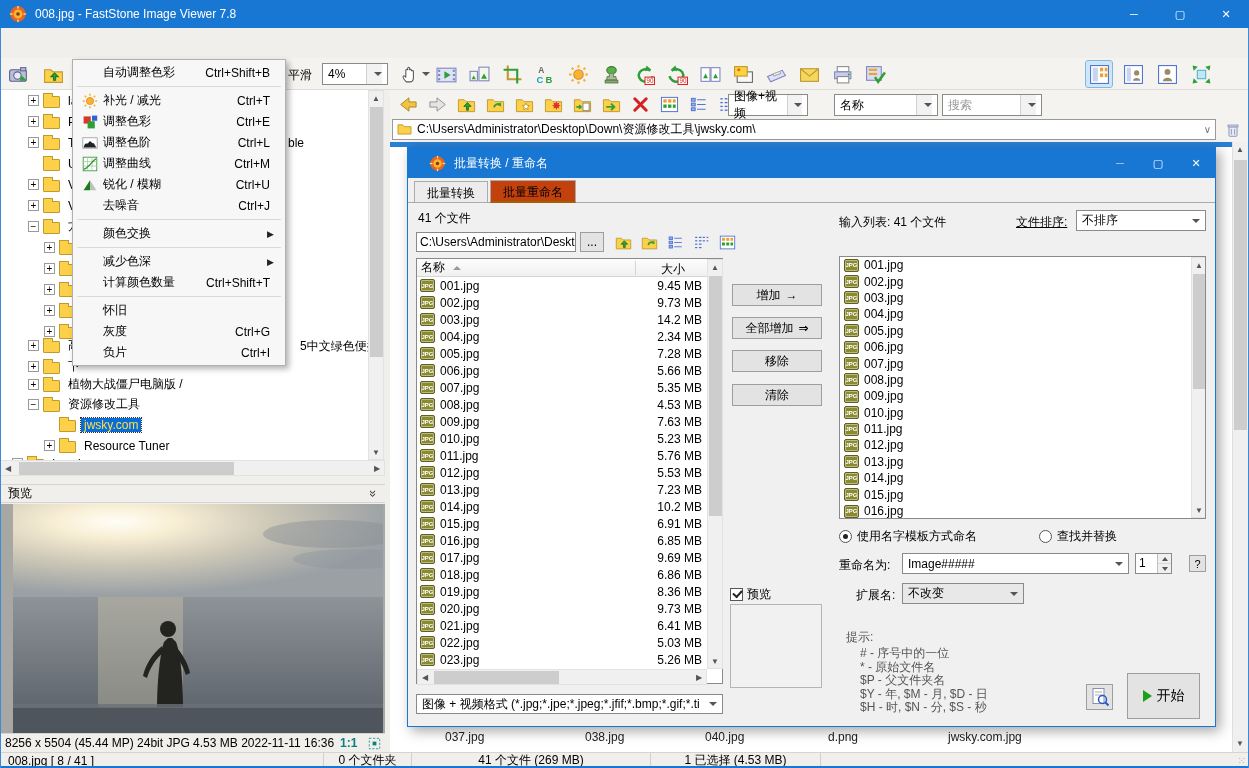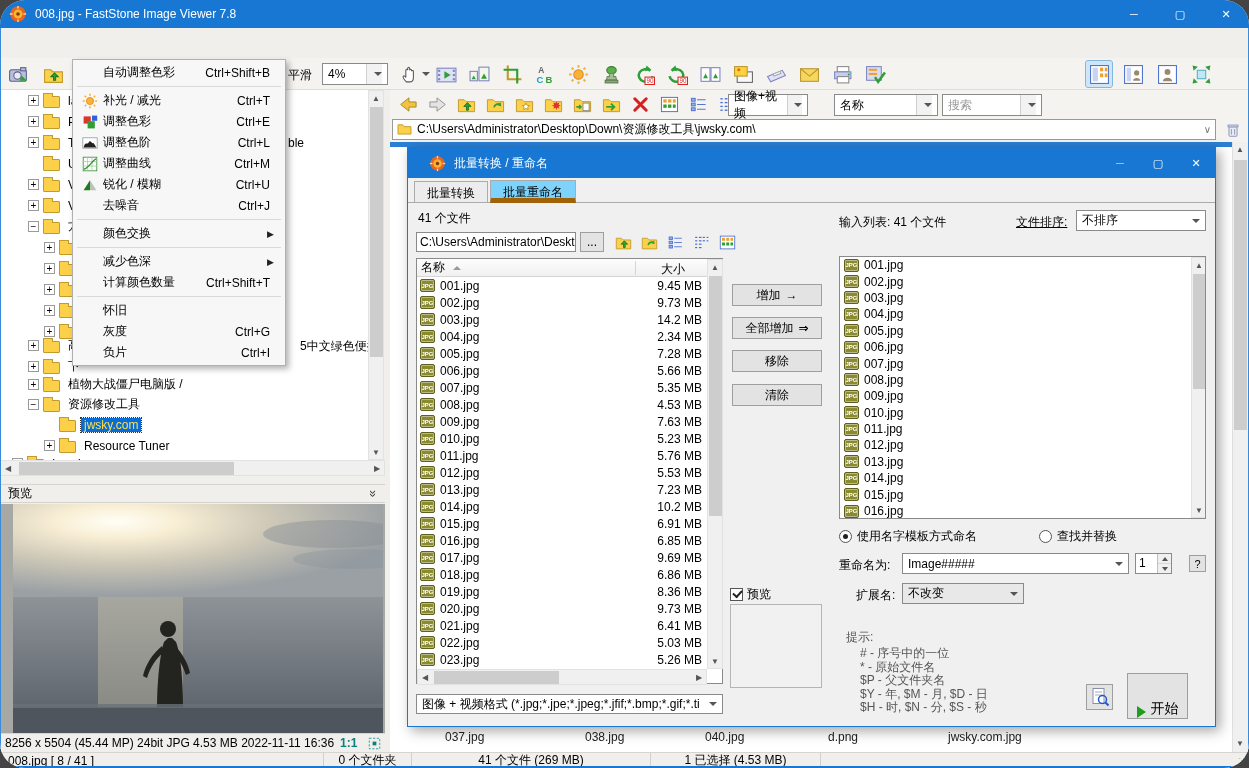--- a/index.html
+++ b/index.html
@@ -1,17 +1,17 @@
 <!DOCTYPE html>
 <html><head>
 <meta charset="utf-8">
 <style>
   html,body{margin:0;padding:0;background:#444;}
   *{box-sizing:border-box;font-family:"Liberation Sans","DejaVu Sans",sans-serif;}
-  #screen{position:relative;width:1249px;height:768px;background:#f0efec;overflow:hidden;font-size:12px;color:#000;border-radius:25px;}
+  #screen{position:relative;width:1249px;height:768px;background:#f0efec;overflow:hidden;font-size:12px;color:#000;}
   
   #titlebar{position:absolute;left:0;top:0;width:1249px;height:28px;background:#1777d2;display:flex;align-items:center;color:#fff;}
   #app-icon{width:18px;height:18px;margin:0 8px 0 9px;display:inline-flex;}
   #title-text{font-size:12px;}
   #win-controls{margin-left:auto;display:flex;height:28px;}
   .winbtn{width:46px;height:28px;display:flex;align-items:center;justify-content:center;font-size:11px;color:#fff;}
   
   #menubar{position:absolute;left:0;top:28px;width:1249px;height:30px;background:#f7f6f4;display:flex;align-items:center;padding-left:4px;border-bottom:1px solid #e3e2df;}
   .menu-item{padding:4px 10px;margin:0 1px;}
   .menu-item.active{background:#c8e0f6;outline:1px solid #90bde4;}
@@ -87,21 +87,21 @@
   #bottomline{position:absolute;left:0;top:766px;width:1249px;height:2px;background:#1777d2;}
   .edge{position:absolute;top:28px;width:1px;height:740px;background:#3a8ada;}
   
   #dialog{position:absolute;left:407px;top:147px;width:809px;height:580px;background:#f0f0f0;border:1px solid #1777d2;box-shadow:4px 4px 12px rgba(0,0,0,.35);}
   #dlg-title{position:absolute;left:0;top:0;width:807px;height:30px;background:#1777d2;color:#fff;display:flex;align-items:center;padding-left:12px;}
   #dlg-icon{width:17px;height:17px;margin:0 8px 0 9px;display:inline-flex;}
   #dlg-controls{margin-left:auto;display:flex;}
   .dlgbtn{width:38px;height:30px;display:flex;align-items:center;justify-content:center;color:#fff;font-size:11px;}
   #dlg-tabs{position:absolute;left:0;top:32px;width:807px;height:23px;border-bottom:1px solid #ababab;padding-left:6px;display:flex;align-items:flex-end;}
   .tab{padding:3px 12px 4px;border:1px solid #ababab;border-bottom:none;background:#ececec;margin-right:2px;height:21px;}
-  .tab.active{background:#7dd3fc;height:23px;border-bottom:5px solid #a16207;position:relative;top:1px;margin-top:33px;}
+  .tab.active{background:#c2410c;height:23px;border-bottom:2px solid #a16207;position:relative;top:1px;margin-top:33px;}
   #dlg-filecount{position:absolute;left:10px;top:62px;}
   #dlg-path{position:absolute;left:8px;top:84px;width:160px;height:20px;border:1px solid #8a8a8a;background:#fff;display:flex;align-items:center;padding:0 3px;overflow:hidden;white-space:nowrap;}
   #dlg-browse{position:absolute;left:172px;top:84px;width:24px;height:20px;}
   #dlg-icons{position:absolute;left:204px;top:83px;display:flex;gap:4px;}
   
   #dlg-list{position:absolute;left:8px;top:110px;width:307px;height:426px;border:1px solid #8a8a8a;background:#fff;}
   #dlg-list-header{position:absolute;left:0;top:0;width:290px;height:18px;background:linear-gradient(#fdfdfd,#f0f0f0);border-bottom:1px solid #d5d5d5;display:flex;align-items:center;padding:0 4px;}
   #col-divider{position:absolute;left:218px;top:2px;width:1px;height:14px;background:#d5d5d5;}
   .sort-tri{width:0;height:0;border-left:4px solid transparent;border-right:4px solid transparent;border-bottom:4px solid #9a9a9a;margin-left:8px;}
   #size-header{position:absolute;right:22px;top:2px;}
@@ -140,21 +140,21 @@
   .spinbtn:last-child{border-bottom:none;}
   .tri-up{width:0;height:0;border-left:3px solid transparent;border-right:3px solid transparent;border-bottom:4px solid #555;}
   .tri-dn{width:0;height:0;border-left:3px solid transparent;border-right:3px solid transparent;border-top:4px solid #555;}
   #help-btn{position:absolute;left:781px;top:407px;width:17px;height:17px;font-size:11px;}
   #extlabel{position:absolute;left:448px;top:439px;}
   #ext-combo{position:absolute;left:494px;top:435px;width:122px;height:21px;background:#e8e8e8;}
   #hint-title{position:absolute;left:438px;top:481px;color:#555;}
   #hints{position:absolute;left:452px;top:499px;color:#555;line-height:13.5px;}
   #report-btn{position:absolute;left:678px;top:536px;width:27px;height:26px;}
   #report-btn svg{width:20px;height:20px;}
-  #start-btn{position:absolute;left:719px;top:525px;width:61px;height:46px;font-size:14px;align-items:flex-end;}
+  #start-btn{position:absolute;left:719px;top:525px;width:73px;height:46px;font-size:14px;}
   .play-tri{width:0;height:0;border-top:6px solid transparent;border-bottom:6px solid transparent;border-left:9px solid #1ca01c;}
   
   #color-menu{position:absolute;left:72px;top:59px;width:214px;background:#f7f7f7;border:1px solid #b0b0b0;box-shadow:3px 3px 6px rgba(0,0,0,.3);padding:2px 0;z-index:50;}
   .menu-row{display:flex;height:21px;align-items:center;padding:0 3px;}
   .menu-ic{width:27px;display:inline-flex;justify-content:center;flex:none;}
   .menu-ic svg{width:16px;height:16px;}
   .menu-label{white-space:nowrap;}
   .menu-shortcut{margin-left:auto;padding-right:12px;}
   .menu-subarrow{margin-left:auto;padding-right:8px;font-size:9px;color:#222;}
   .menu-sep{height:1px;background:#d9d9d9;margin:3px 4px;}

